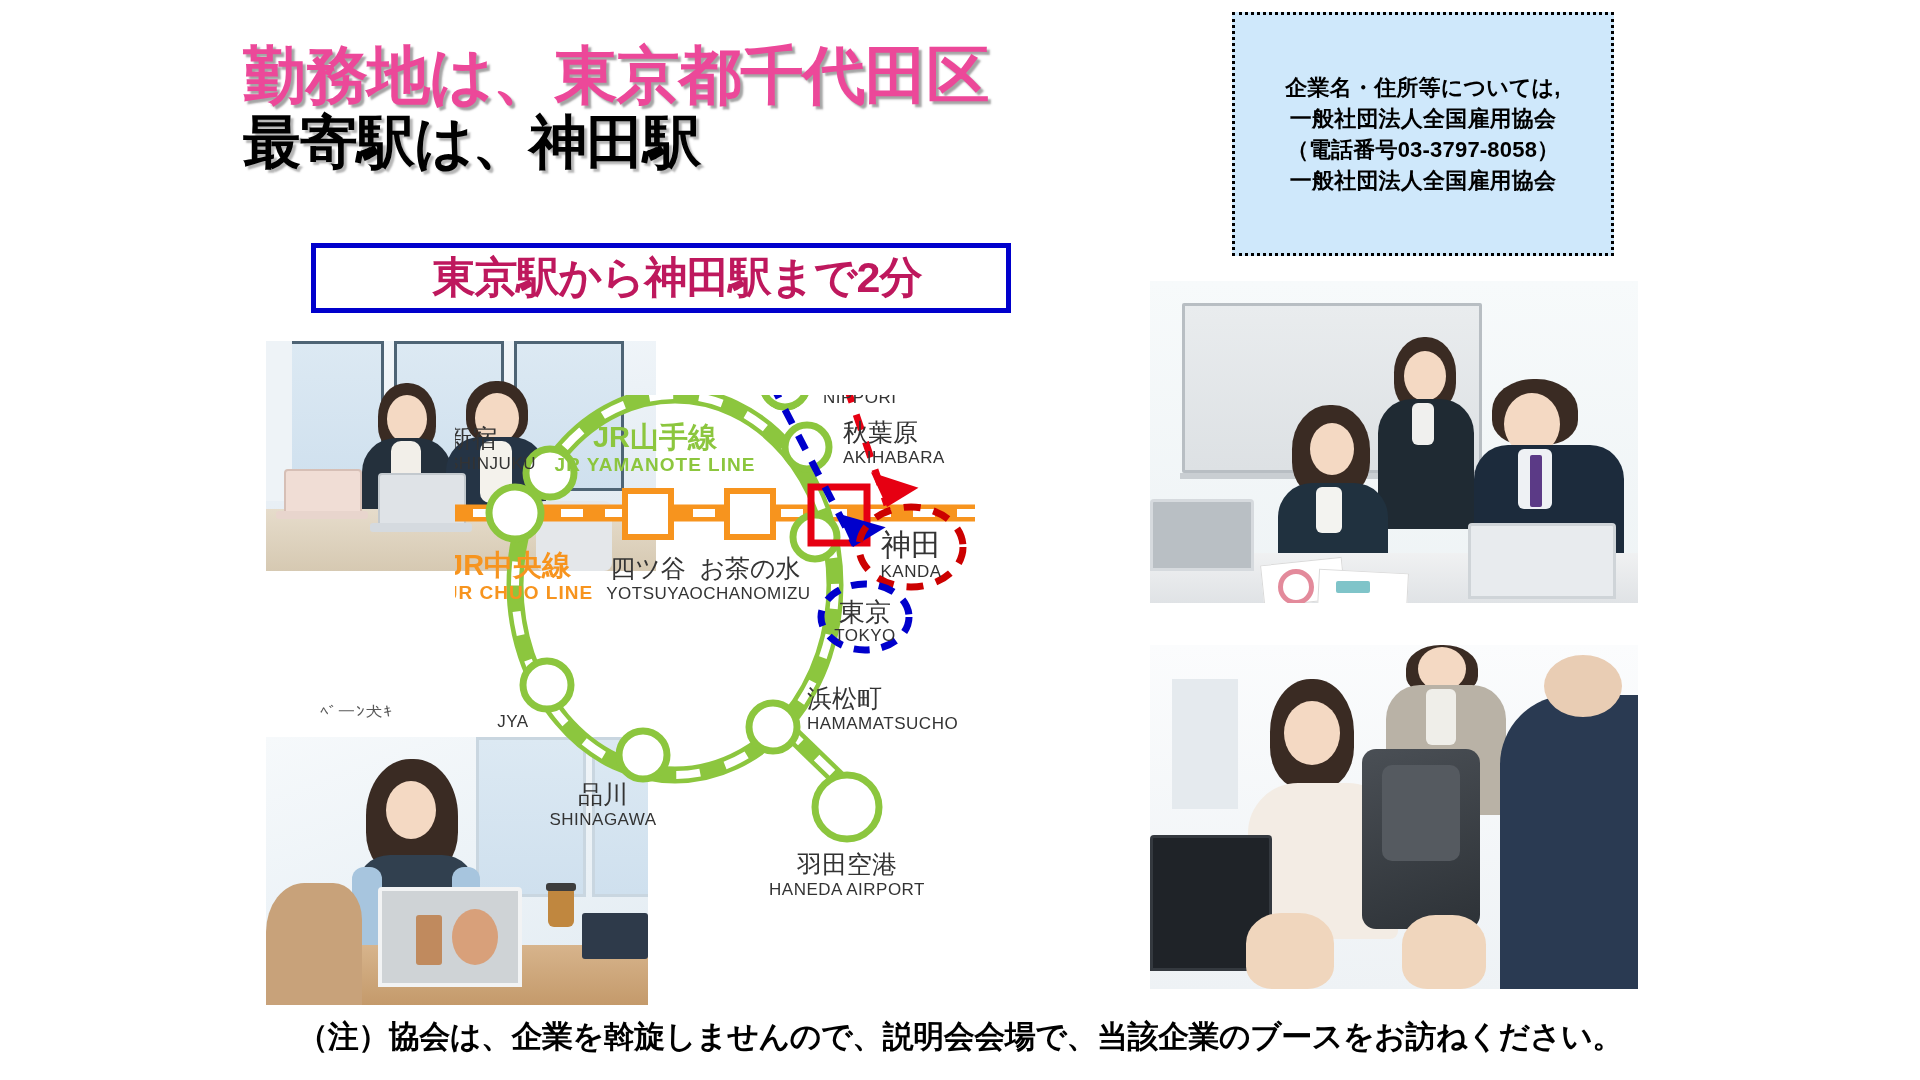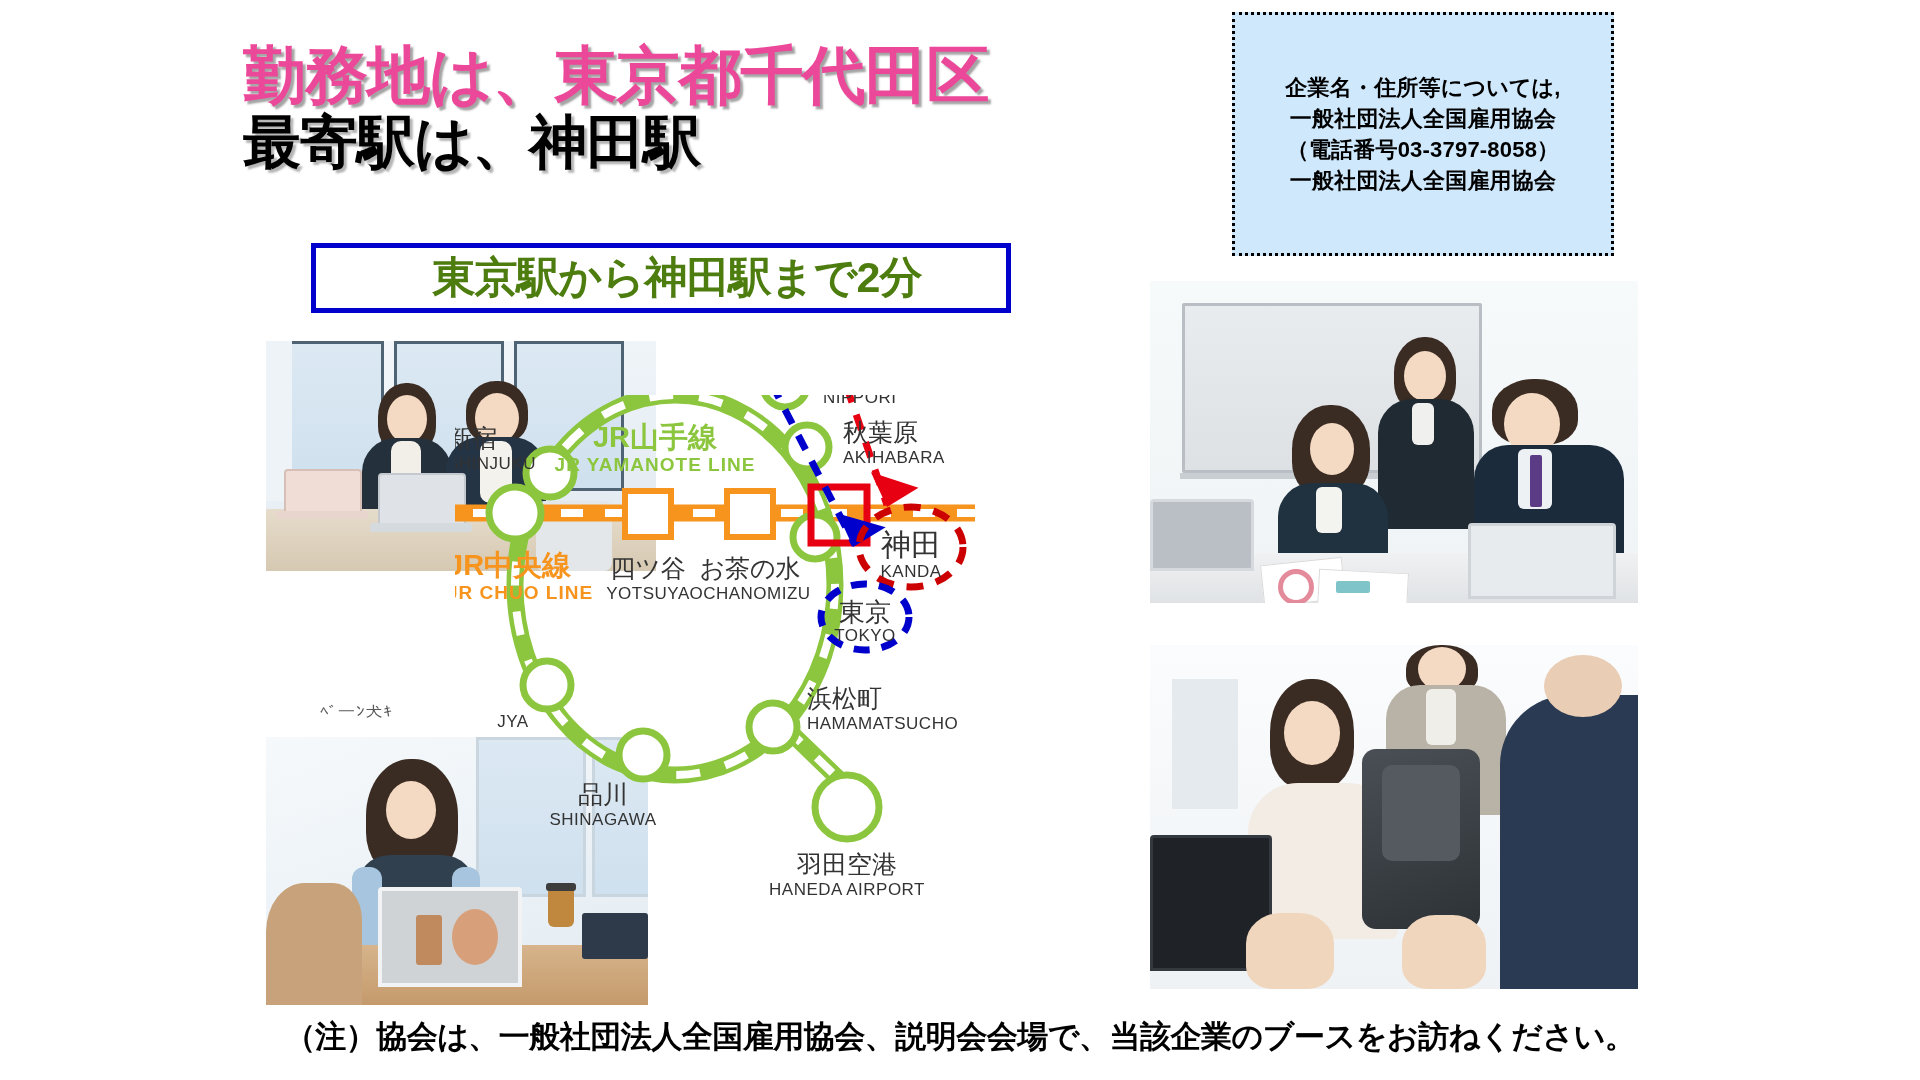--- a/index.html
+++ b/index.html
@@ -37,21 +37,21 @@
     letter-spacing:.2px;white-space:nowrap;text-align:center;
   }
 
   
   #route-banner{
     position:absolute;left:311px;top:243px;width:700px;height:70px;
     background:#ffffff;border:5px solid #0000cc;box-sizing:border-box;
     display:flex;align-items:center;justify-content:center;
   }
   #route-banner-text{
-    font-size:43px;font-weight:bold;color:#4d7c0f;letter-spacing:-1px;
+    font-size:43px;font-weight:bold;color:#be185d;letter-spacing:-1px;
     white-space:nowrap;
     margin-left:32px;
   }
 
   
   .photo{position:absolute;overflow:hidden;background:#eef2f5;}
   #photo-two-women{left:266px;top:341px;width:390px;height:230px;}
   #photo-woman-laptop{left:266px;top:737px;width:382px;height:268px;}
   #photo-meeting{left:1150px;top:281px;width:488px;height:322px;}
   #photo-interview{left:1150px;top:645px;width:488px;height:344px;}
@@ -315,13 +315,13 @@
     <text x="456" y="182" font-size="17" text-anchor="middle" letter-spacing=".5">KANDA</text>
 
     <text x="410" y="226" font-size="26" text-anchor="middle">東京</text>
     <text x="410" y="246" font-size="17" text-anchor="middle" letter-spacing=".5">TOKYO</text>
   </g>
 </svg>
 </div>
 
 <div id="map-artifact">ﾍﾞ一ﾝ犬ｷ</div>
 
-<div id="footer-note">（注）協会は、一般社団法人全国雇用協会、説明会会場で、当該企業のブースをお訪ねください。</div>
+<div id="footer-note">（注）協会は、企業を斡旋しませんので、説明会会場で、当該企業のブースをお訪ねください。</div>
 
 </body></html>

